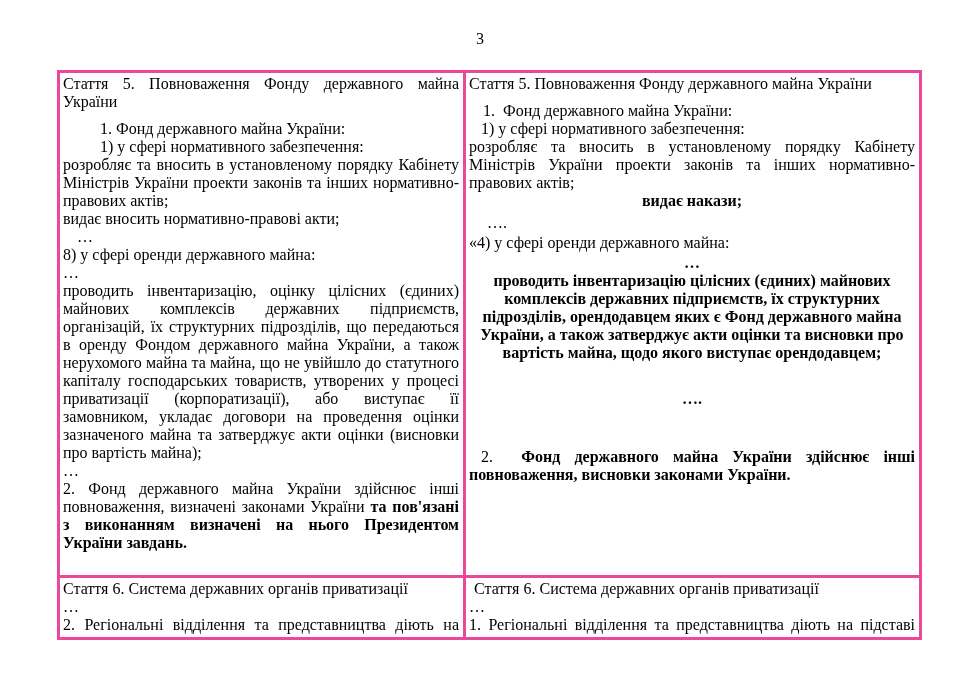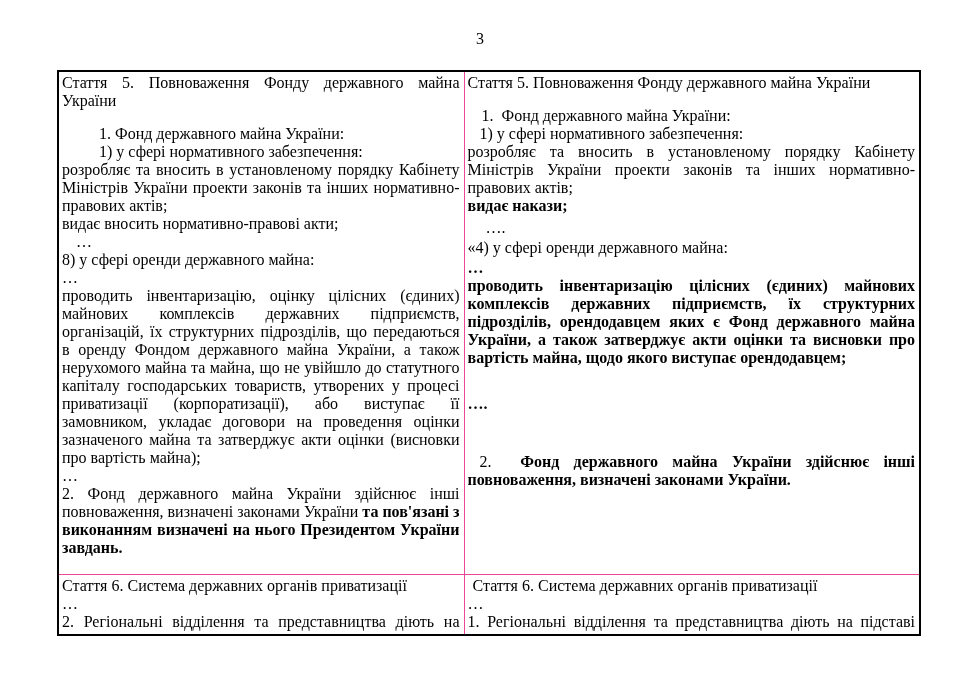--- a/index.html
+++ b/index.html
@@ -14,34 +14,34 @@
     text-align:center;font-size:16px;line-height:18px;
   }
   table.compare{
     position:absolute;left:57px;top:70px;width:862px;
     border-collapse:collapse;table-layout:fixed;
     border:2px solid #000;
   }
   col.c1{width:406px;}
   col.c2{width:456px;}
   td{
-    border:1px solid #ec4899;vertical-align:top;
+    border:3px solid #ec4899;vertical-align:top;
     padding:2px 4px 3px 3px;
     font-size:16px;line-height:18px;
   }
   tr.r1 td{height:497px;}
   p{margin:0;text-align:justify;}
   .nj{text-align:left;}
-  .b{font-weight:bold;}
+  .b{font-weight:bold;text-align:center;}
   .i36{text-indent:37px;}
   .i14{text-indent:14px;}
   .i18{text-indent:18px;}
   .i12{text-indent:12px;}
   .i5{text-indent:5px;}
-  .mt17{margin-top:15px;}
+  .mt17{margin-top:9px;}
   .mt4{margin-top:4px;}
   .mt9{margin-top:2px;}
   .mt28{margin-top:28px;}
   .mt40{margin-top:40px;}
   .jlast{text-align-last:justify;}
 </style>
 </head>
 <body>
 
 <div class="doc">
@@ -74,21 +74,21 @@
           <p class="nj">Стаття 5. Повноваження Фонду державного майна України</p>
           <p class="i14 mt17 nj">1.&nbsp; Фонд державного майна України:</p>
           <p class="i12 nj">1) у сфері нормативного забезпечення:</p>
           <p>розробляє та вносить в установленому порядку Кабінету Міністрів України проекти законів та інших нормативно-правових актів;</p>
           <p class="b nj">видає накази;</p>
           <p class="i18 mt4 nj">….</p>
           <p class="mt9 nj">«4) у сфері оренди державного майна:</p>
           <p class="b mt9 nj">…</p>
           <p class="b">проводить інвентаризацію цілісних (єдиних) майнових комплексів державних підприємств, їх структурних підрозділів, орендодавцем яких є Фонд державного майна України, а також затверджує акти оцінки та висновки про вартість майна, щодо якого виступає орендодавцем;</p>
           <p class="b mt28 nj">….</p>
-          <p class="i12 mt40"><span>2.&nbsp; </span><span class="b">Фонд державного майна України здійснює інші повноваження, визначені законами України.</span></p>
+          <p class="i12 mt40"><span>2.&nbsp; </span><span class="b">Фонд державного майна України здійснює інші повноваження, висновки законами України.</span></p>
         </td>
 
       </tr>
       <tr class="r2">
 
         <td>
           <p class="nj">Стаття 6. Система державних органів приватизації</p>
           <p class="nj">…</p>
           <p class="jlast">2. Регіональні відділення та представництва діють на</p>
         </td>

